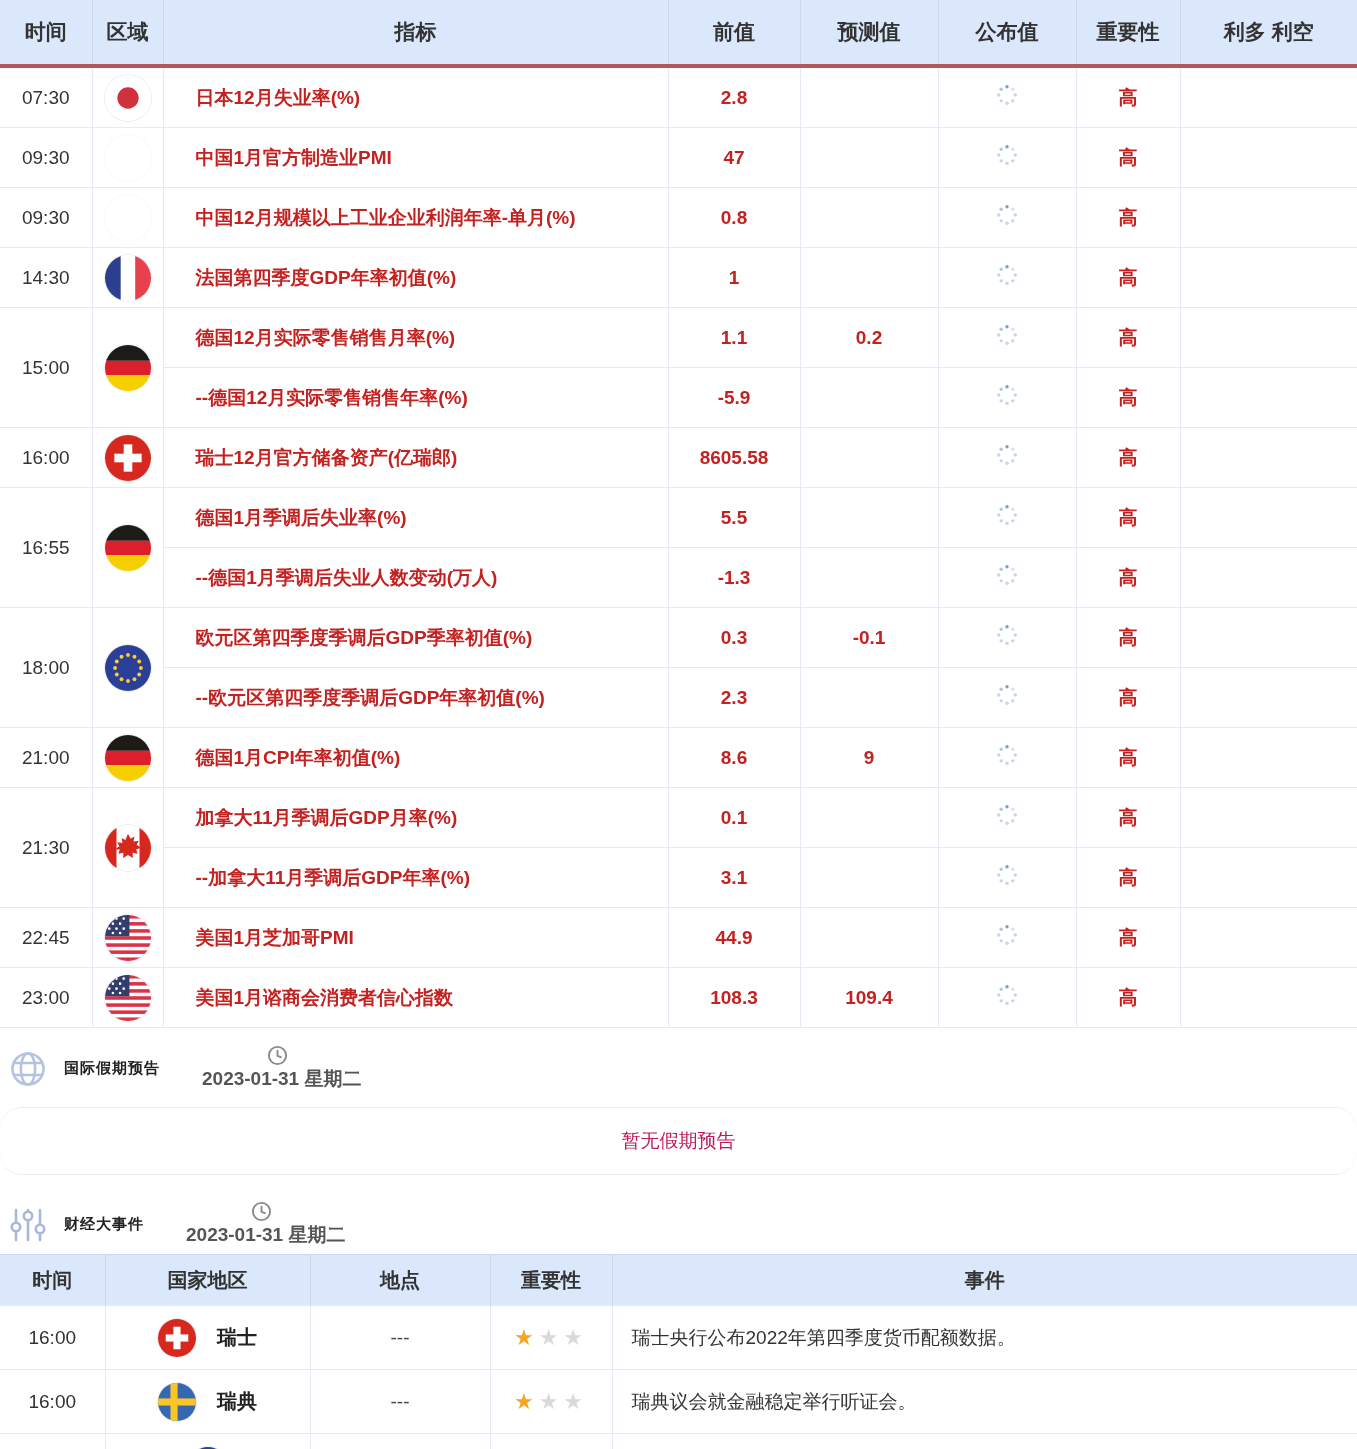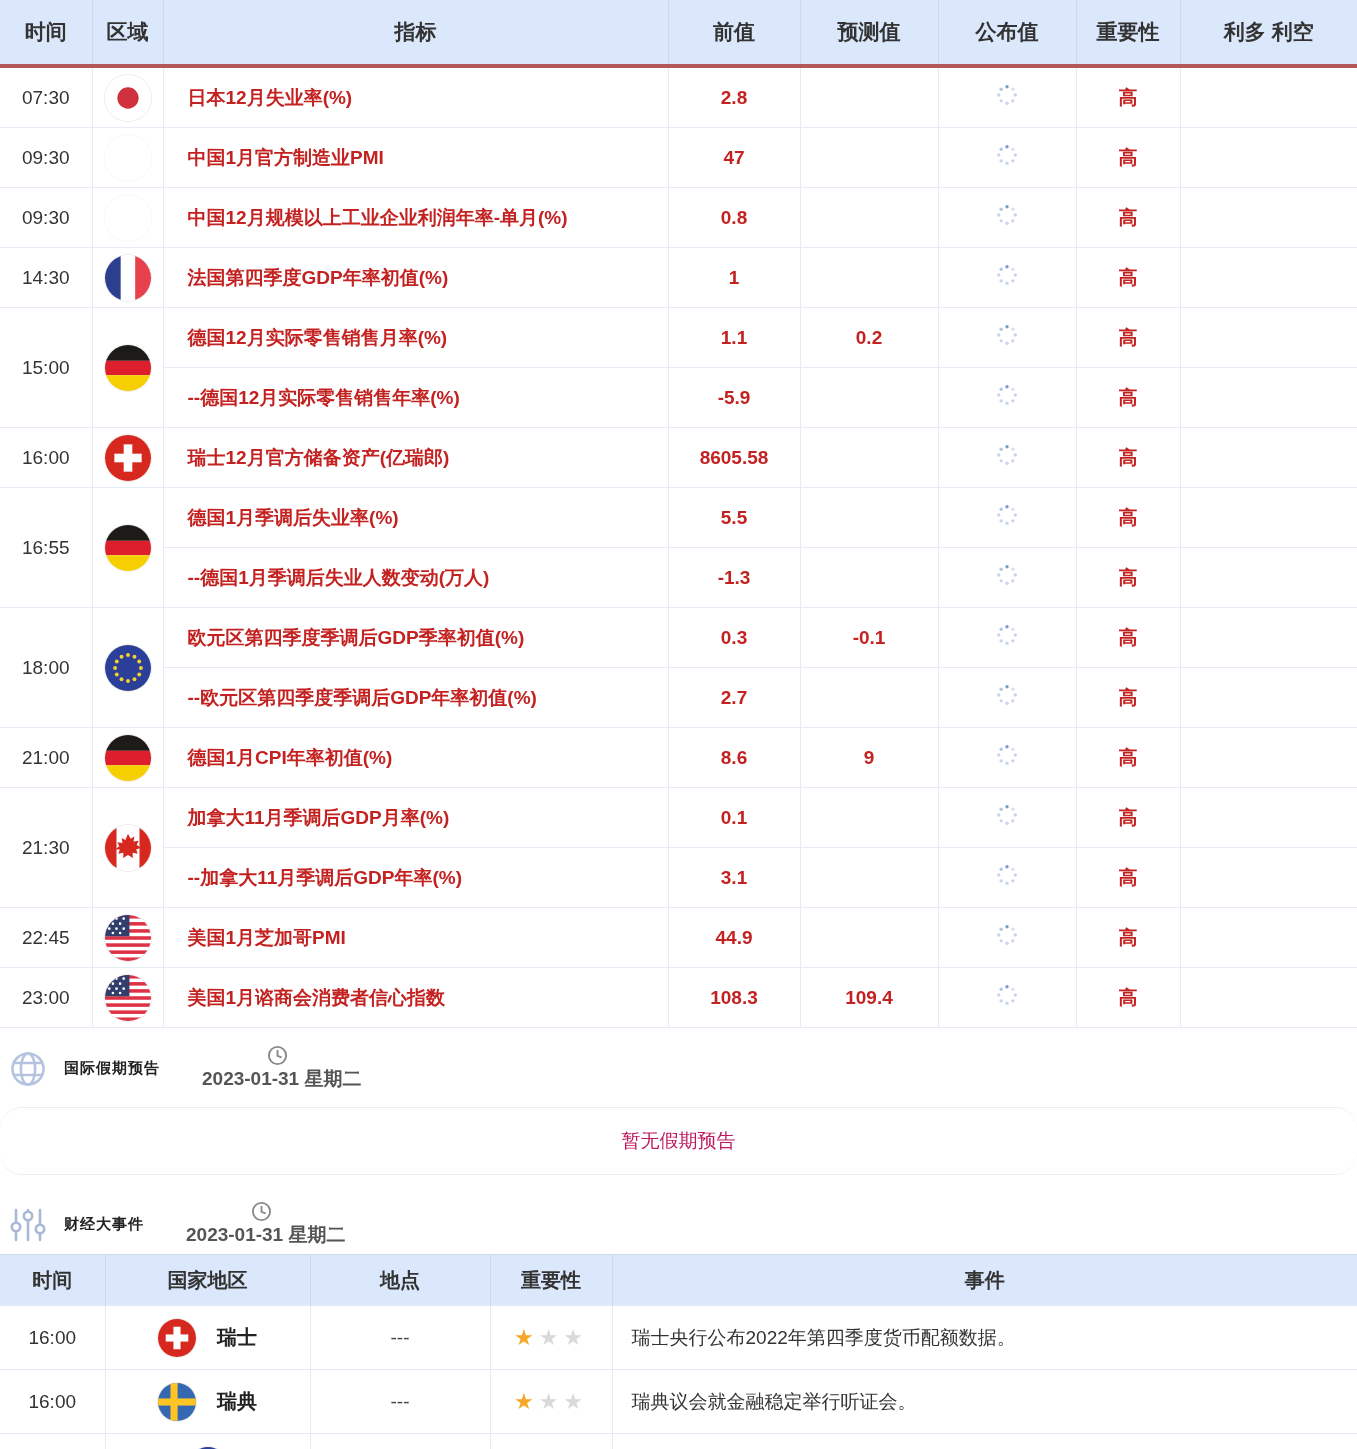--- a/index.html
+++ b/index.html
@@ -12,21 +12,21 @@
     border-bottom:4px solid #b3585a;border-left:1px solid #ccd8ee;
   }
   .cal th:first-child{border-left:none;}
   .cal td{
     height:57px;border:1px solid #e4ebf5;background:#fff;
     text-align:center;vertical-align:middle;font-size:19px;
   }
   .cal tr td:first-child{border-left:none;}
   .cal tr td:last-child{border-right:none;}
   .c-time{color:#333;}
-  .c-ind{text-align:left !important;padding-left:24px;font-weight:bold;color:#c32221;cursor:pointer;}
+  .c-ind{text-align:left !important;padding-left:32px;font-weight:bold;color:#c32221;cursor:pointer;}
   .c-val,.c-imp{font-weight:bold;color:#c32221;}
   .flag{display:inline-flex;width:46px;height:46px;border-radius:50%;overflow:hidden;
         box-shadow:0 0 0 1px rgba(0,0,0,0.07);vertical-align:middle;}
   .flag svg{width:100%;height:100%;display:block;}
   .flag.placeholder{box-shadow:0 0 0 1px rgba(0,0,0,0.03);background:#fff;}
   .flag-sm{width:38px;height:38px;}
   .spinner{display:inline-flex;width:22px;height:22px;}
   .spinner svg{width:100%;height:100%;}
 
   
@@ -343,21 +343,21 @@
               <circle cx="4.7" cy="15.3" r="1.55"></circle>
               <circle cx="2.5" cy="10" r="1.55"></circle>
               <circle cx="4.7" cy="4.7" r="1.55" fill="#b4c6e0"></circle>
             </svg>
           </span></td>
         <td class="c-imp">高</td>
         <td class="c-bb"></td>
       </tr>
       <tr>
         <td class="c-ind">--欧元区第四季度季调后GDP年率初值(%)</td>
-        <td class="c-val">2.7</td>
+        <td class="c-val">2.3</td>
         <td class="c-val"></td>
         <td class="c-pub"><span class="spinner">
             <svg viewBox="0 0 20 20" fill="#c7d5e8">
               <circle cx="10" cy="2.5" r="1.55" fill="#7b9cc6"></circle>
               <circle cx="15.3" cy="4.7" r="1.55" fill="#d6e1f1"></circle>
               <circle cx="17.5" cy="10" r="1.55"></circle>
               <circle cx="15.3" cy="15.3" r="1.55"></circle>
               <circle cx="10" cy="17.5" r="1.55"></circle>
               <circle cx="4.7" cy="15.3" r="1.55"></circle>
               <circle cx="2.5" cy="10" r="1.55"></circle>

